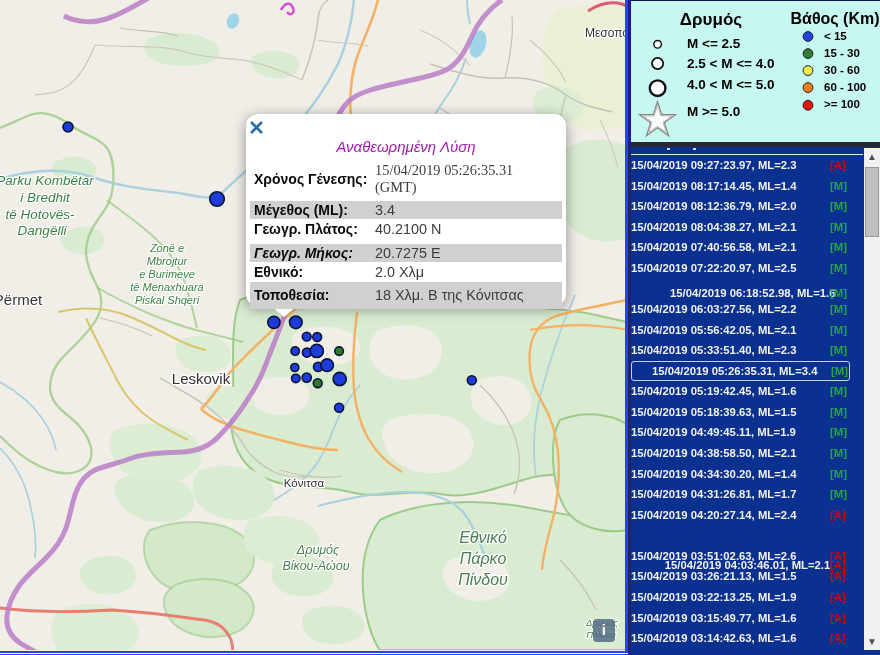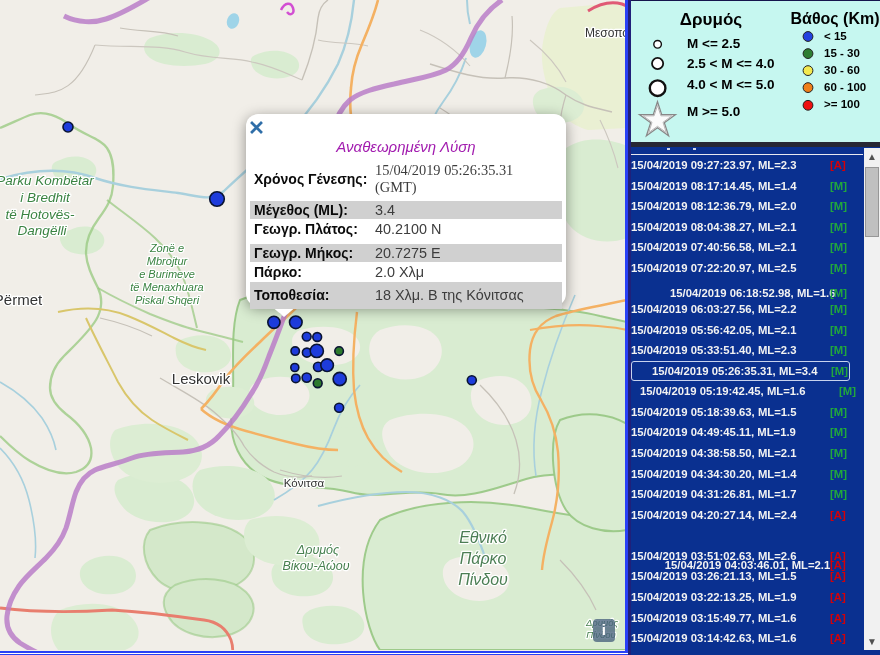--- a/index.html
+++ b/index.html
@@ -186,25 +186,25 @@
       </div>
       <div class="prow pg" style="height:17.5px;margin-bottom:1.2px;">
         <div class="plabel" style="top:50%;transform:translateY(-50%);">Μέγεθος (ML):</div>
         <div class="pval" style="top:50%;transform:translateY(-50%);">3.4</div>
       </div>
       <div class="prow" style="height:17.5px;margin-bottom:7px;">
         <div class="plabel" style="top:50%;transform:translateY(-50%);">Γεωγρ. Πλάτος:</div>
         <div class="pval" style="top:50%;transform:translateY(-50%);">40.2100 N</div>
       </div>
       <div class="prow pg" style="height:17.5px;margin-bottom:1.2px;">
-        <div class="plabel" style="top:50%;transform:translateY(-50%);">Γεωγρ. Μήκος:</div>
+        <div class="plabel" style="top:50%;transform:translateY(-50%);font-style:italic;">Γεωγρ. Μήκος:</div>
         <div class="pval" style="top:50%;transform:translateY(-50%);">20.7275 E</div>
       </div>
       <div class="prow" style="height:17.5px;margin-bottom:1.2px;">
-        <div class="plabel" style="top:50%;transform:translateY(-50%);">Πάρκο:</div>
+        <div class="plabel" style="top:50%;transform:translateY(-50%);">Εθνικό:</div>
         <div class="pval" style="top:50%;transform:translateY(-50%);">2.0 Χλμ</div>
       </div>
       <div class="prow pg" style="height:27px;margin-bottom:0;">
         <div class="plabel" style="top:50%;transform:translateY(-50%);">Τοποθεσία:</div>
         <div class="pval" style="top:50%;transform:translateY(-50%);">18 Χλμ. Β της Κόνιτσας</div>
       </div>
     </div>
   <div id="botlines"></div>
   <div id="panel">
     <div id="pborder"></div>
@@ -242,21 +242,21 @@
     <div class="row" style="top:175.6px;">15/04/2019 08:17:14.45, ML=1.4<span class="tag tM">[M]</span></div>
     <div class="row" style="top:196.1px;">15/04/2019 08:12:36.79, ML=2.0<span class="tag tM">[M]</span></div>
     <div class="row" style="top:216.7px;">15/04/2019 08:04:38.27, ML=2.1<span class="tag tM">[M]</span></div>
     <div class="row" style="top:237.3px;">15/04/2019 07:40:56.58, ML=2.1<span class="tag tM">[M]</span></div>
     <div class="row" style="top:257.9px;">15/04/2019 07:22:20.97, ML=2.5<span class="tag tM">[M]</span></div>
     <div class="row" style="top:283px;padding-left:39px;">15/04/2019 06:18:52.98, ML=1.6<span class="tag tM">[M]</span></div>
     <div class="row" style="top:299.0px;">15/04/2019 06:03:27.56, ML=2.2<span class="tag tM">[M]</span></div>
     <div class="row" style="top:319.6px;">15/04/2019 05:56:42.05, ML=2.1<span class="tag tM">[M]</span></div>
     <div class="row" style="top:340.1px;">15/04/2019 05:33:51.40, ML=2.3<span class="tag tM">[M]</span></div>
     <div class="row sel" style="top:360.7px;padding-left:20px;">15/04/2019 05:26:35.31, ML=3.4<span class="tag tM">[M]</span></div>
-    <div class="row" style="top:381.3px;margin-left:9px;">15/04/2019 05:19:42.45, ML=1.6<span class="tag tM">[M]</span></div>
+    <div class="row" style="top:381.3px;">15/04/2019 05:19:42.45, ML=1.6<span class="tag tM">[M]</span></div>
     <div class="row" style="top:401.8px;">15/04/2019 05:18:39.63, ML=1.5<span class="tag tM">[M]</span></div>
     <div class="row" style="top:422.4px;">15/04/2019 04:49:45.11, ML=1.9<span class="tag tM">[M]</span></div>
     <div class="row" style="top:443.0px;">15/04/2019 04:38:58.50, ML=2.1<span class="tag tM">[M]</span></div>
     <div class="row" style="top:463.6px;">15/04/2019 04:34:30.20, ML=1.4<span class="tag tM">[M]</span></div>
     <div class="row" style="top:484.1px;">15/04/2019 04:31:26.81, ML=1.7<span class="tag tM">[M]</span></div>
     <div class="row" style="top:504.7px;">15/04/2019 04:20:27.14, ML=2.4<span class="tag tA">[A]</span></div>
     <div class="row" style="top:555px;text-align:center;">15/04/2019 04:03:46.01, ML=2.1<span class="tag tA">[A]</span></div>
     <div class="row" style="top:545.8px;">15/04/2019 03:51:02.63, ML=2.6<span class="tag tA">[A]</span></div>
     <div class="row" style="top:566.4px;">15/04/2019 03:26:21.13, ML=1.5<span class="tag tA">[A]</span></div>
     <div class="row" style="top:587.0px;">15/04/2019 03:22:13.25, ML=1.9<span class="tag tA">[A]</span></div>

